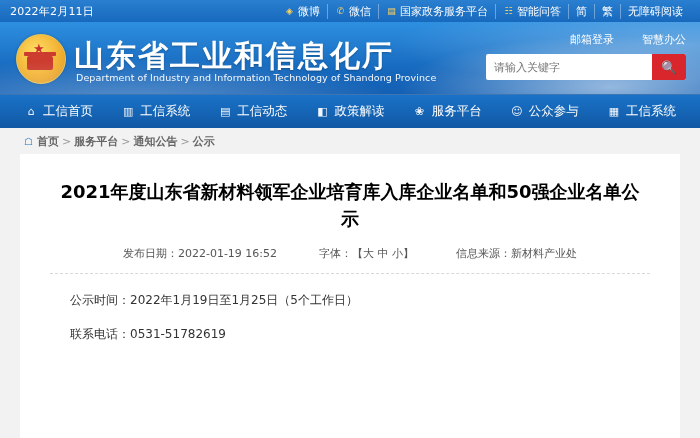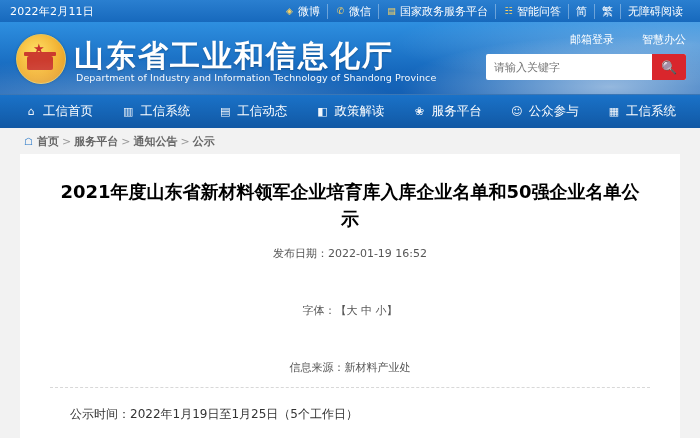--- a/index.html
+++ b/index.html
@@ -258,21 +258,20 @@
     font-family: "DejaVu Sans", "Liberation Sans", sans-serif;
   }
   .doc-meta {
     display: flex;
     justify-content: center;
     align-items: center;
     gap: 42px;
     font-size: 11px;
     color: #555;
     padding-bottom: 8px;
-    flex-direction: column;
   }
   .doc-meta .fs-label { color: #555; }
   .doc-meta .fs-vals { color: #555; }
   .rule {
     width: 600px;
     margin: 4px auto 0 auto;
     border-top: 1px dashed #d8d8d8;
   }
   .doc-body {
     width: 560px;

